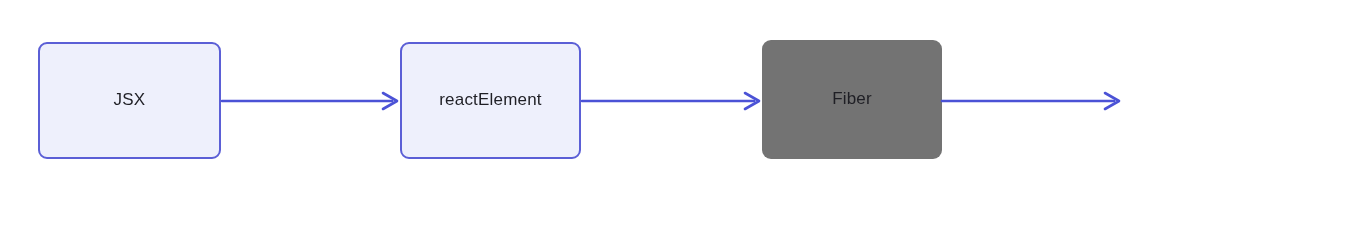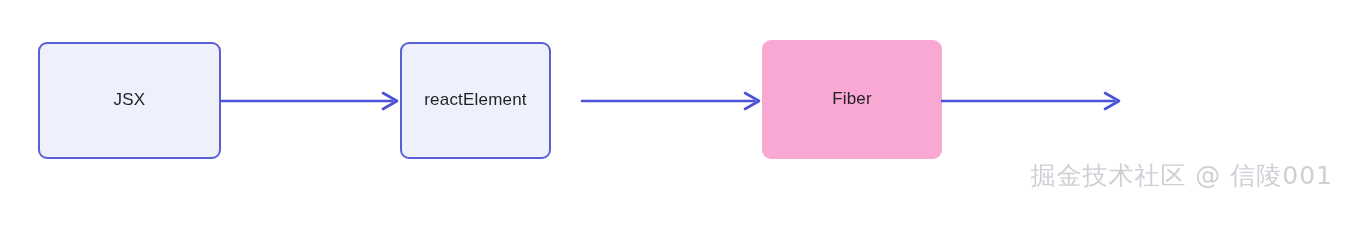--- a/index.html
+++ b/index.html
@@ -41,32 +41,32 @@
     top: 42px;
     width: 183px;
     height: 117px;
     background: #eef0fc;
     border: 2.5px solid #5b5fd6;
   }
   
   #node-reactelement {
     left: 400px;
     top: 42px;
-    width: 151px;
+    width: 181px;
     height: 117px;
     background: #eef0fc;
     border: 2.5px solid #5b5fd6;
   }
   
   #node-fiber {
     left: 762px;
     top: 40px;
     width: 180px;
     height: 119px;
-    background: #f9a8d4;
+    background: #737373;
     border: none;
   }
   
   #node-dom {
     left: 1122px;
     top: 40px;
     width: 179px;
     height: 119px;
     background: #fdf8a8;
     border: none;
@@ -117,15 +117,14 @@
   <div class="node" id="node-fiber">
     <span class="node-label">Fiber</span>
   </div>
 
   <svg class="arrow" id="arrow-3" viewBox="0 0 184 26" xmlns="http://www.w3.org/2000/svg">
     <line x1="2" y1="13" x2="174" y2="13" stroke="#4b52d6" stroke-width="2.6" stroke-linecap="round"></line>
     <polyline points="165,5 179,13 165,21" fill="none" stroke="#4b52d6" stroke-width="2.6" stroke-linecap="round" stroke-linejoin="round"></polyline>
   </svg>
 
 
-  <div class="watermark">掘金技术社区 @ 信陵001</div>
 
 </div>
 
 </body></html>

